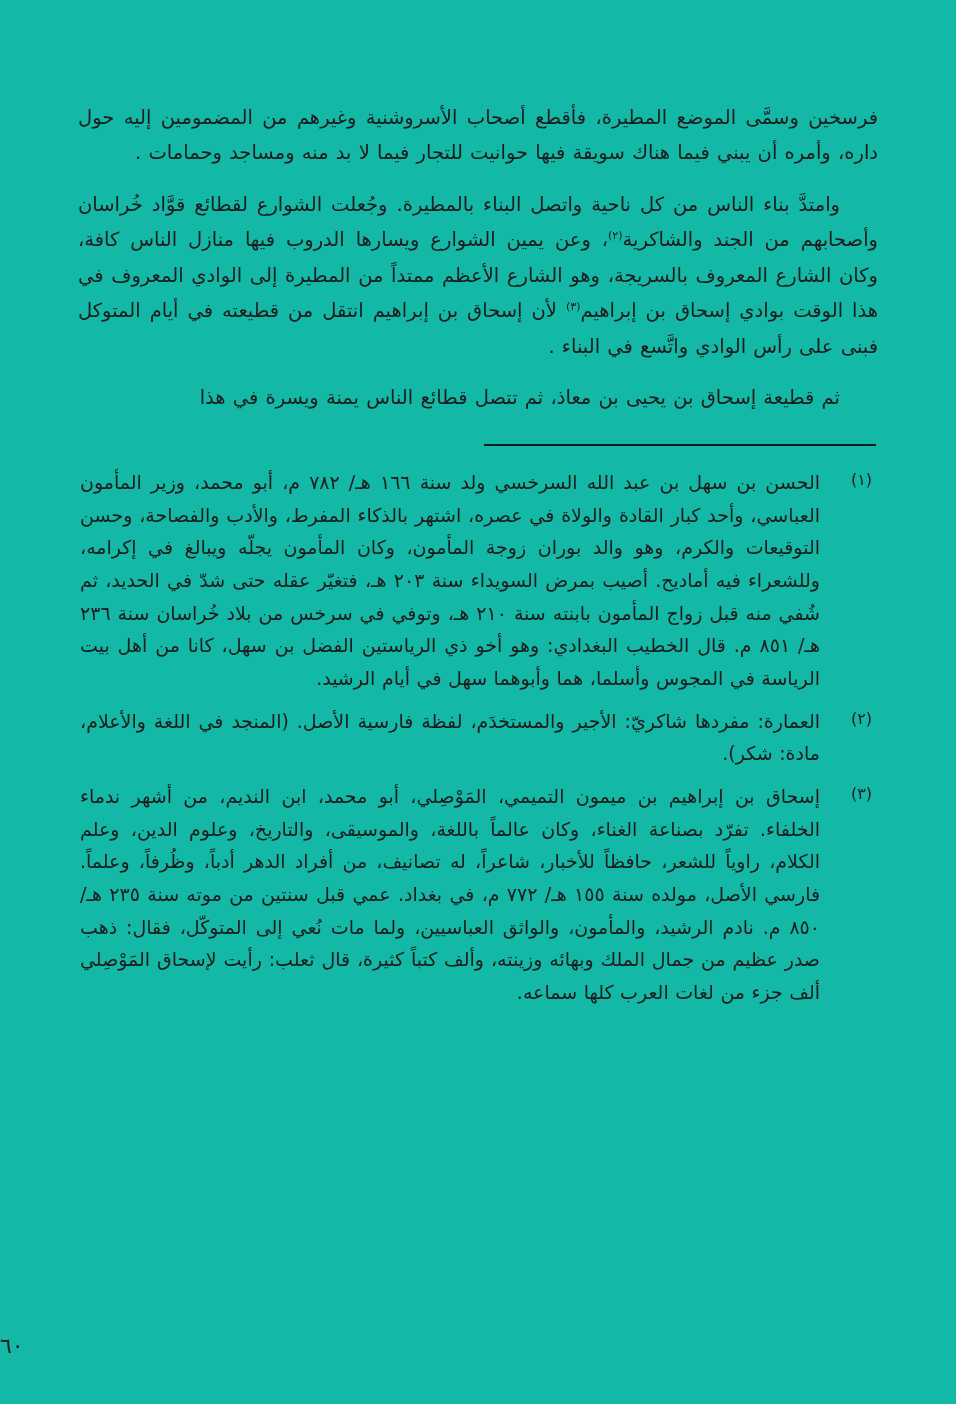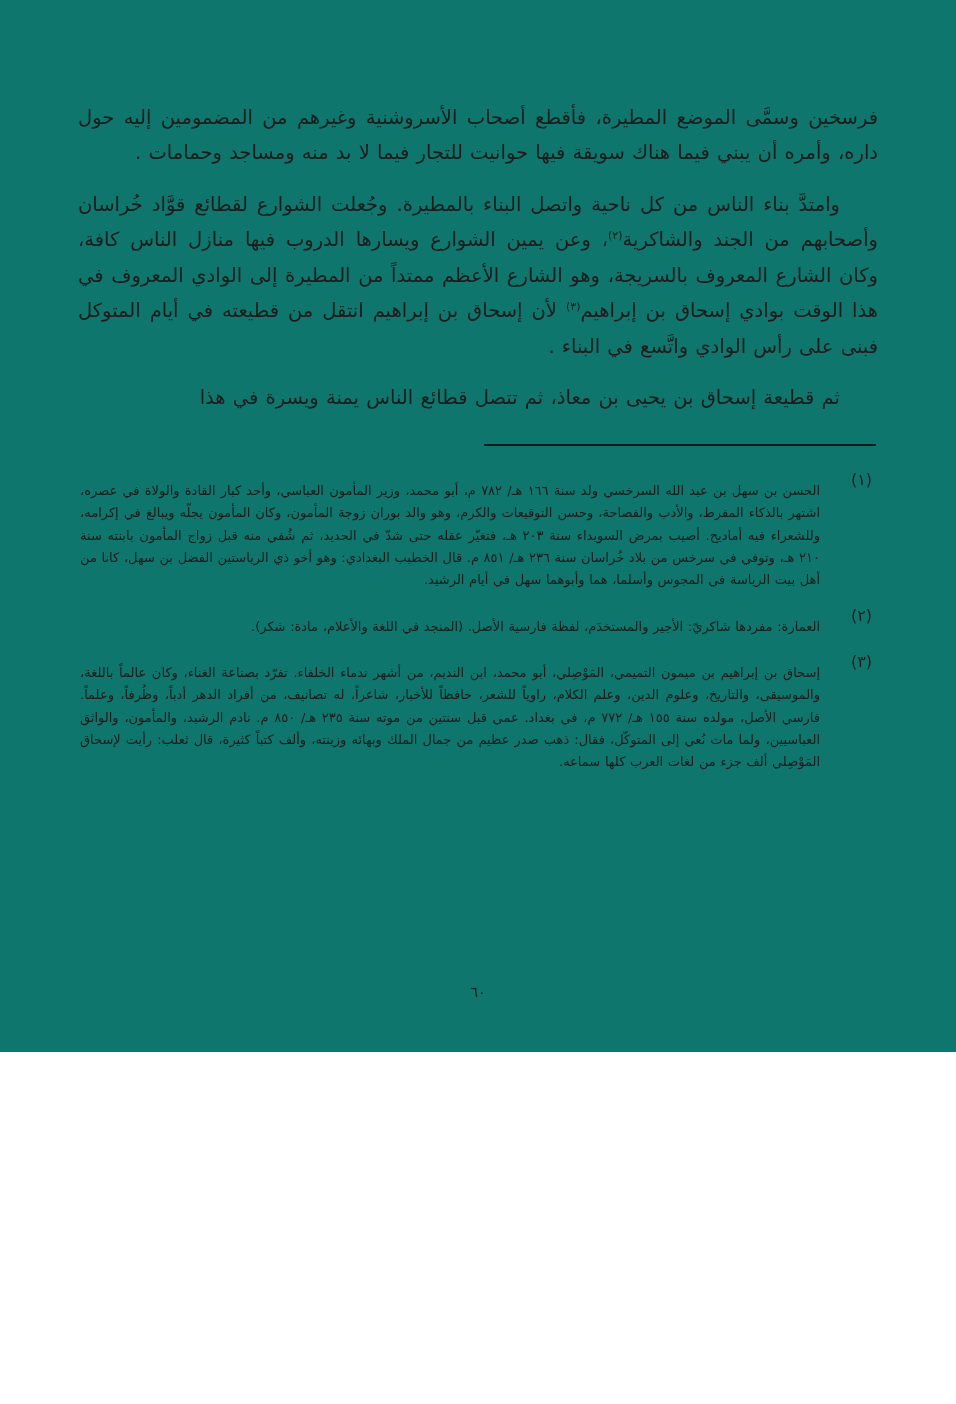--- a/index.html
+++ b/index.html
@@ -3,23 +3,23 @@
 <meta charset="utf-8">
 <style>
   html, body {
     margin: 0;
     padding: 0;
     background: #ffffff;
   }
   .page {
     position: relative;
     width: 956px;
-    height: 1052px;
+    height: 1404px;
     margin: 0 auto;
-    background: #0f766e;
+    background: #14b8a6;
     box-sizing: border-box;
     padding: 100px 78px 0 78px;
     direction: rtl;
     font-family: "DejaVu Sans", sans-serif;
     color: #1c1c1c;
     overflow: hidden;
   }
   .body-text p {
     font-size: 19.5px;
     line-height: 1.82;
@@ -54,33 +54,32 @@
     margin-bottom: 10px;
   }
   .footnote-marker {
     flex: 0 0 52px;
     font-size: 16px;
     line-height: 1.72;
     white-space: nowrap;
   }
   .footnote-text {
     flex: 1 1 auto;
-    font-size: 13px;
+    font-size: 19px;
     line-height: 1.72;
     text-align: justify;
     word-spacing: 0.5px;
-    margin-top: 14px;
   }
   .page-number {
     position: absolute;
-    bottom: 52px;
+    bottom: 46px;
     left: 0;
     right: 0;
-    text-align: center;
-    font-size: 14px;
+    text-align: left;
+    font-size: 22px;
     color: #1c1c1c;
   }
 </style>
 </head>
 <body>
 
 <div class="page">
 
   <main class="body-text">
 

